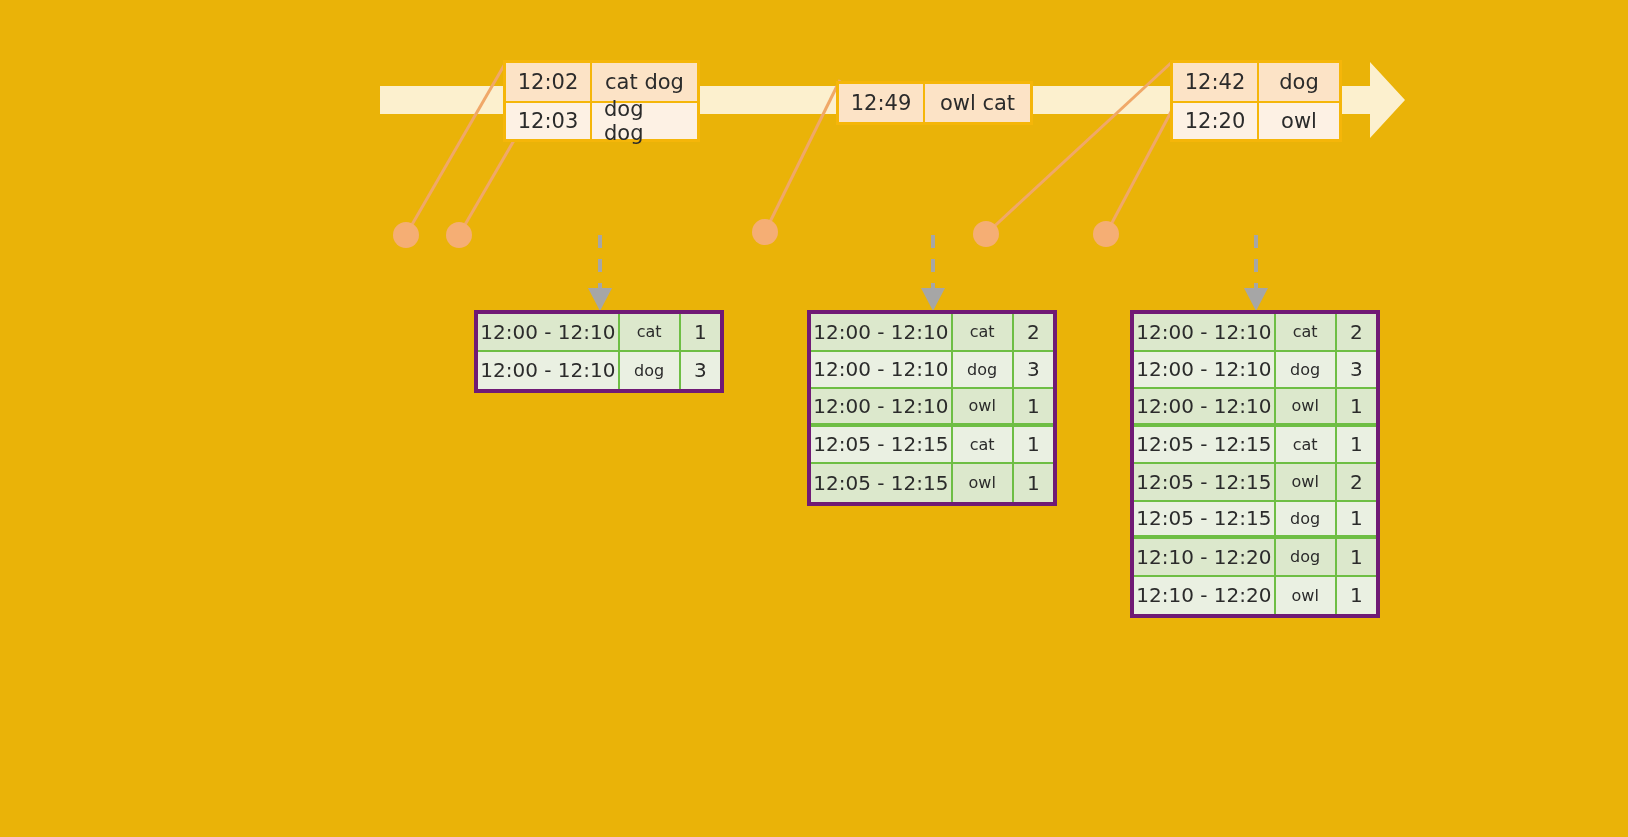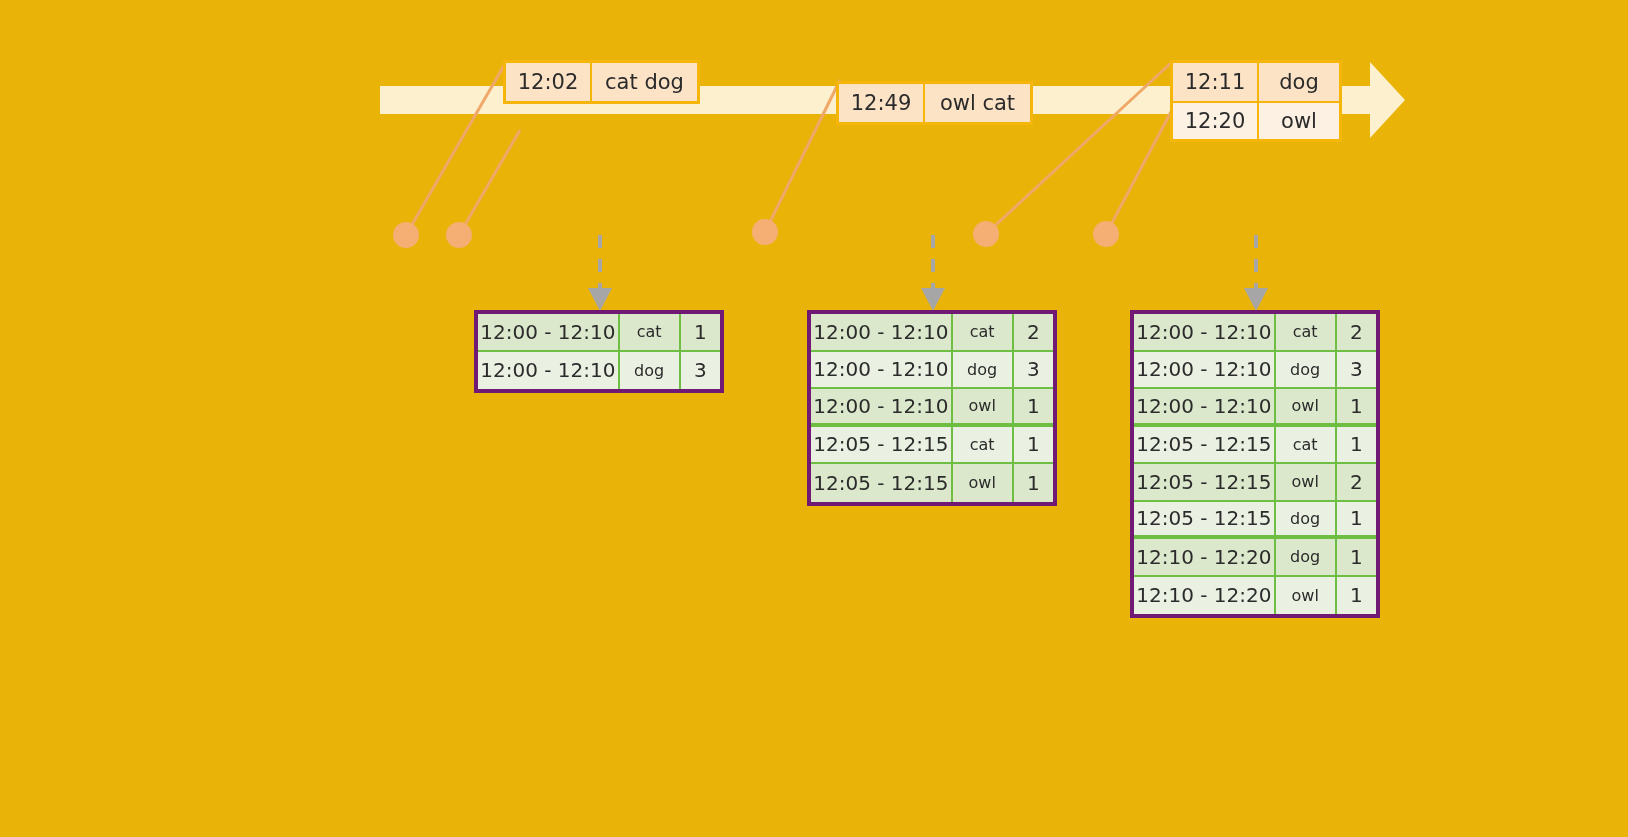--- a/index.html
+++ b/index.html
@@ -153,32 +153,36 @@
       <polygon points="921,288 945,288 933,311"></polygon>
       <polygon points="1244,288 1268,288 1256,311"></polygon>
     </g>
   </svg>
 
   <div class="event-box" style="left:503px; top:60px; width:197px;">
     <div class="event-row shade-a">
       <div class="event-time">12:02</div>
       <div class="event-words">cat dog</div>
     </div>
+    <div class="event-row shade-b">
+      <div class="event-time">12:03</div>
+      <div class="event-words">dog dog</div>
+    </div>
   </div>
 
   <div class="event-box" style="left:836px; top:81px; width:197px;">
     <div class="event-row shade-a">
       <div class="event-time">12:49</div>
       <div class="event-words">owl cat</div>
     </div>
   </div>
 
   <div class="event-box" style="left:1170px; top:60px; width:172px;">
     <div class="event-row shade-a">
-      <div class="event-time">12:11</div>
+      <div class="event-time">12:42</div>
       <div class="event-words">dog</div>
     </div>
     <div class="event-row shade-b">
       <div class="event-time">12:20</div>
       <div class="event-words">owl</div>
     </div>
   </div>
 
   <div class="result-table" style="left:474px; top:310px; width:250px;">
     <div class="res-row shade-a">

